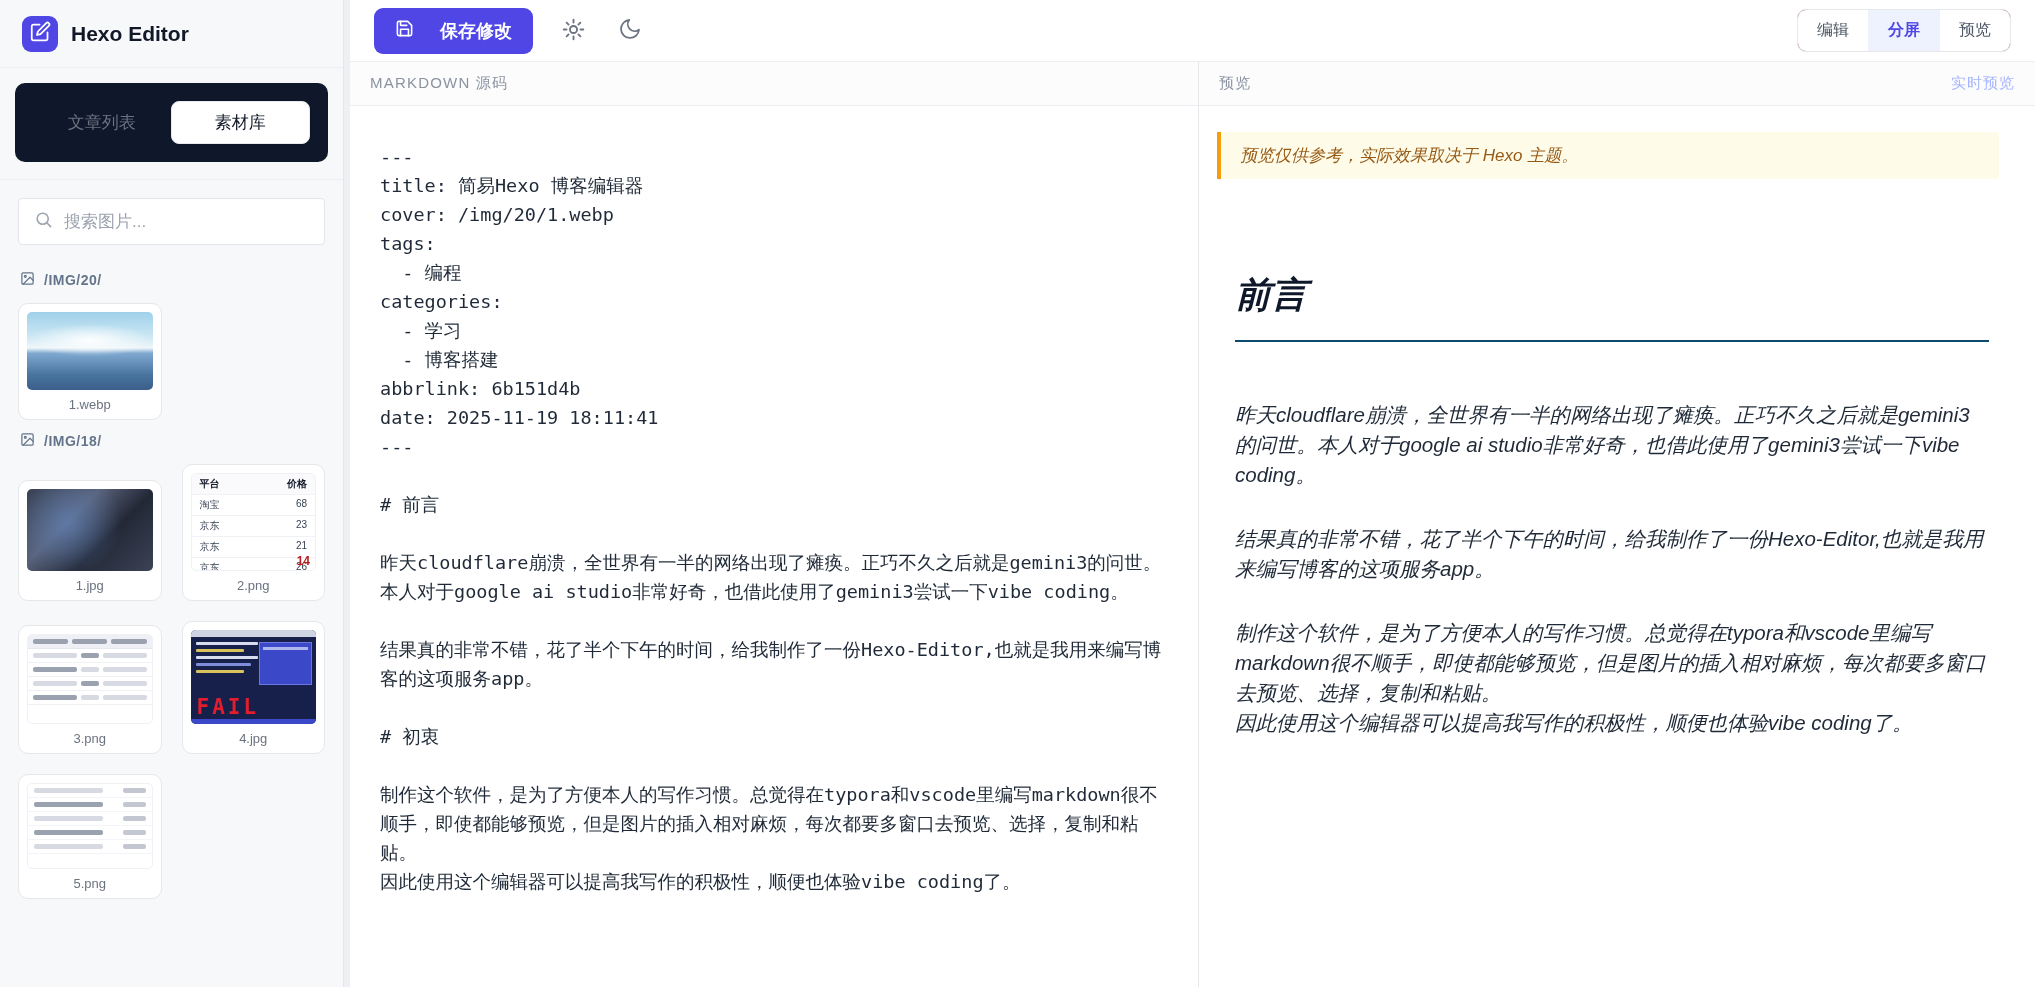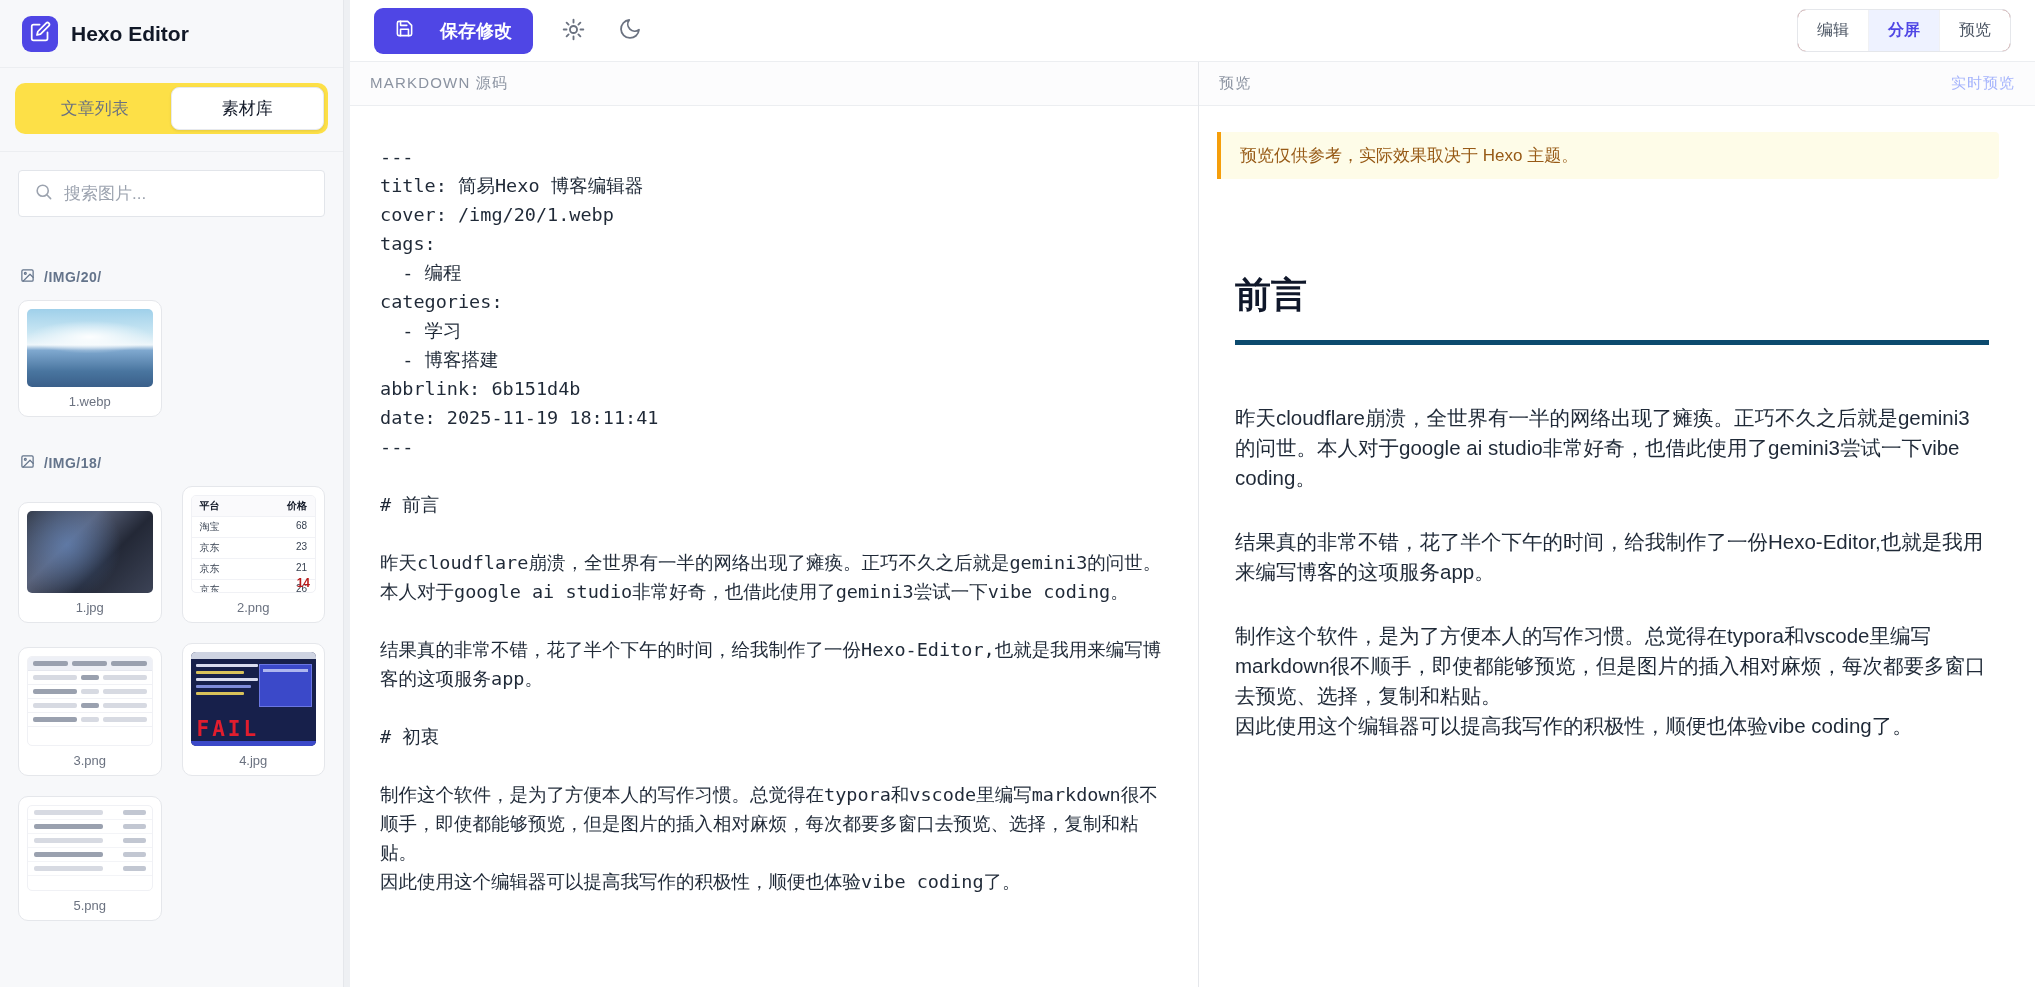--- a/index.html
+++ b/index.html
@@ -6,29 +6,29 @@
   html,body { width:2035px; height:987px; overflow:hidden; }
   body { font-family:"Liberation Sans","DejaVu Sans",sans-serif; background:#fff; color:#1f2937; }
   .app { display:flex; width:100%; height:100%; }
 
   
   .sidebar { width:344px; flex:0 0 344px; background:#f7f8fa; border-right:1px solid #e5e7eb; display:flex; flex-direction:column; }
   .sb-header { height:68px; display:flex; align-items:center; gap:13px; padding:4px 22px; border-bottom:1px solid #eceef1; }
   .logo { width:36px; height:36px; border-radius:9px; background:#4f46e5; display:flex; align-items:center; justify-content:center; flex:0 0 36px; }
   .sb-title { font-size:21px; font-weight:700; color:#111827; }
   .sb-tabs-wrap { padding:15px 15px 17px; border-bottom:1px solid #eceef1; }
-  .tabs { display:flex; background:#fde047; border-radius:10px; padding:4px; }
+  .tabs { display:flex; background:#0f172a; border-radius:10px; padding:18px; }
   .tab { flex:1; text-align:center; padding:9px 0; font-size:17px; color:#6b7280; border:none; background:transparent; border-radius:8px; cursor:pointer; }
   .tab.active { background:#fff; color:#111827; font-weight:500; box-shadow:0 1px 3px rgba(0,0,0,.10); border:1px solid #e7e9ee; }
   .sb-search-wrap { padding:18px 18px 10px; }
   .search { display:flex; align-items:center; gap:11px; background:#fff; border:1px solid #e2e5ea; border-radius:4px; padding:11px 15px; }
   .search input { border:none; outline:none; background:transparent; font-size:17px; color:#111827; width:100%; font-family:inherit; }
   .search input::placeholder { color:#9ca3af; }
   .sb-folders { flex:1; overflow:hidden; padding:4px 18px 0; }
-  .folder-label { display:flex; align-items:center; gap:9px; font-size:14px; font-weight:700; letter-spacing:.5px; color:#64748b; margin:37px 2px 14px; cursor:pointer; }
+  .folder-label { display:flex; align-items:center; gap:9px; font-size:14px; font-weight:700; letter-spacing:.5px; color:#64748b; margin:12px 2px 14px; cursor:pointer; }
   .thumb-grid { display:grid; grid-template-columns:1fr 1fr; gap:20px; align-items:end; }
   .card { background:#fff; border:1px solid #e5e7eb; border-radius:10px; padding:8px 8px 6px; display:flex; flex-direction:column; gap:6px; cursor:pointer; }
   .thumb { width:100%; border-radius:5px; overflow:hidden; position:relative; background:#fff; }
   .thumb-label { text-align:center; font-size:13px; color:#6b7280; line-height:17px; }
 
   .th-sky { height:78px;
     background: radial-gradient(ellipse 70% 30% at 50% 36%, rgba(255,255,255,.95), rgba(255,255,255,0) 70%),
       linear-gradient(180deg,#9fd0ea 0%,#c9e6f3 30%,#eef6fa 46%,#7fa8cf 53%,#49759f 80%,#3a5f8a 100%); }
   .th-dark { height:82px;
     background: radial-gradient(circle at 32% 42%, rgba(100,140,200,.55), rgba(0,0,0,0) 55%),
@@ -81,23 +81,23 @@
 
   .panes { flex:1; display:flex; min-height:0; }
   .pane-header { height:44px; flex:0 0 44px; display:flex; align-items:center; justify-content:space-between; padding:0 20px; font-size:15px; letter-spacing:1.2px; color:#8b93a1; border-bottom:1px solid #eceef1; background:#fcfcfd; }
   .editor-pane { width:848px; flex:0 0 848px; display:flex; flex-direction:column; background:#fff; min-width:0; }
   .pane-divider { width:1px; flex:0 0 1px; background:#e5e7eb; cursor:col-resize; }
   .editor-textarea { flex:1; border:none; outline:none; resize:none; padding:36px 30px; background:#fff; color:#1f2937;
     font-family:"DejaVu Sans Mono","Liberation Mono",monospace; font-size:18.5px; line-height:29px; }
 
   .preview-pane { flex:1; display:flex; flex-direction:column; background:#fff; min-width:0; }
   .live-label { color:#a5b4fc; letter-spacing:1px; font-size:15px; }
-  .preview-body { flex:1; overflow:hidden; padding:26px 36px 0 18px; }
+  .preview-body { flex:1; overflow:hidden; padding:26px 36px 0 18px;font-style:italic; }
   .pv-notice { background:#fefce8; border-left:4px solid #f59e0b; color:#975a16; font-size:17px; padding:12px 19px; border-radius:0 4px 4px 0; }
-  .pv-h1 { font-size:36px; font-weight:700; color:#0f172a; margin:80px 10px 0 18px; padding-bottom:20px; border-bottom:5px solid #0c4a6e; }
+  .pv-h1 { font-size:36px; font-weight:700; color:#0f172a; margin:80px 10px 0 18px; padding-bottom:20px; border-bottom:2px solid #0c4a6e; }
   .pv-notice + .pv-h1 { margin-top:92px; }
   .pv-p { font-size:20.5px; line-height:30px; color:#1f2937; margin:34px 10px 0 18px; white-space:pre-wrap; }
   .pv-h1 + .pv-p { margin-top:58px; }
 </style>
 </head>
 <body>
 
 <div class="app">
 
   <aside class="sidebar">

